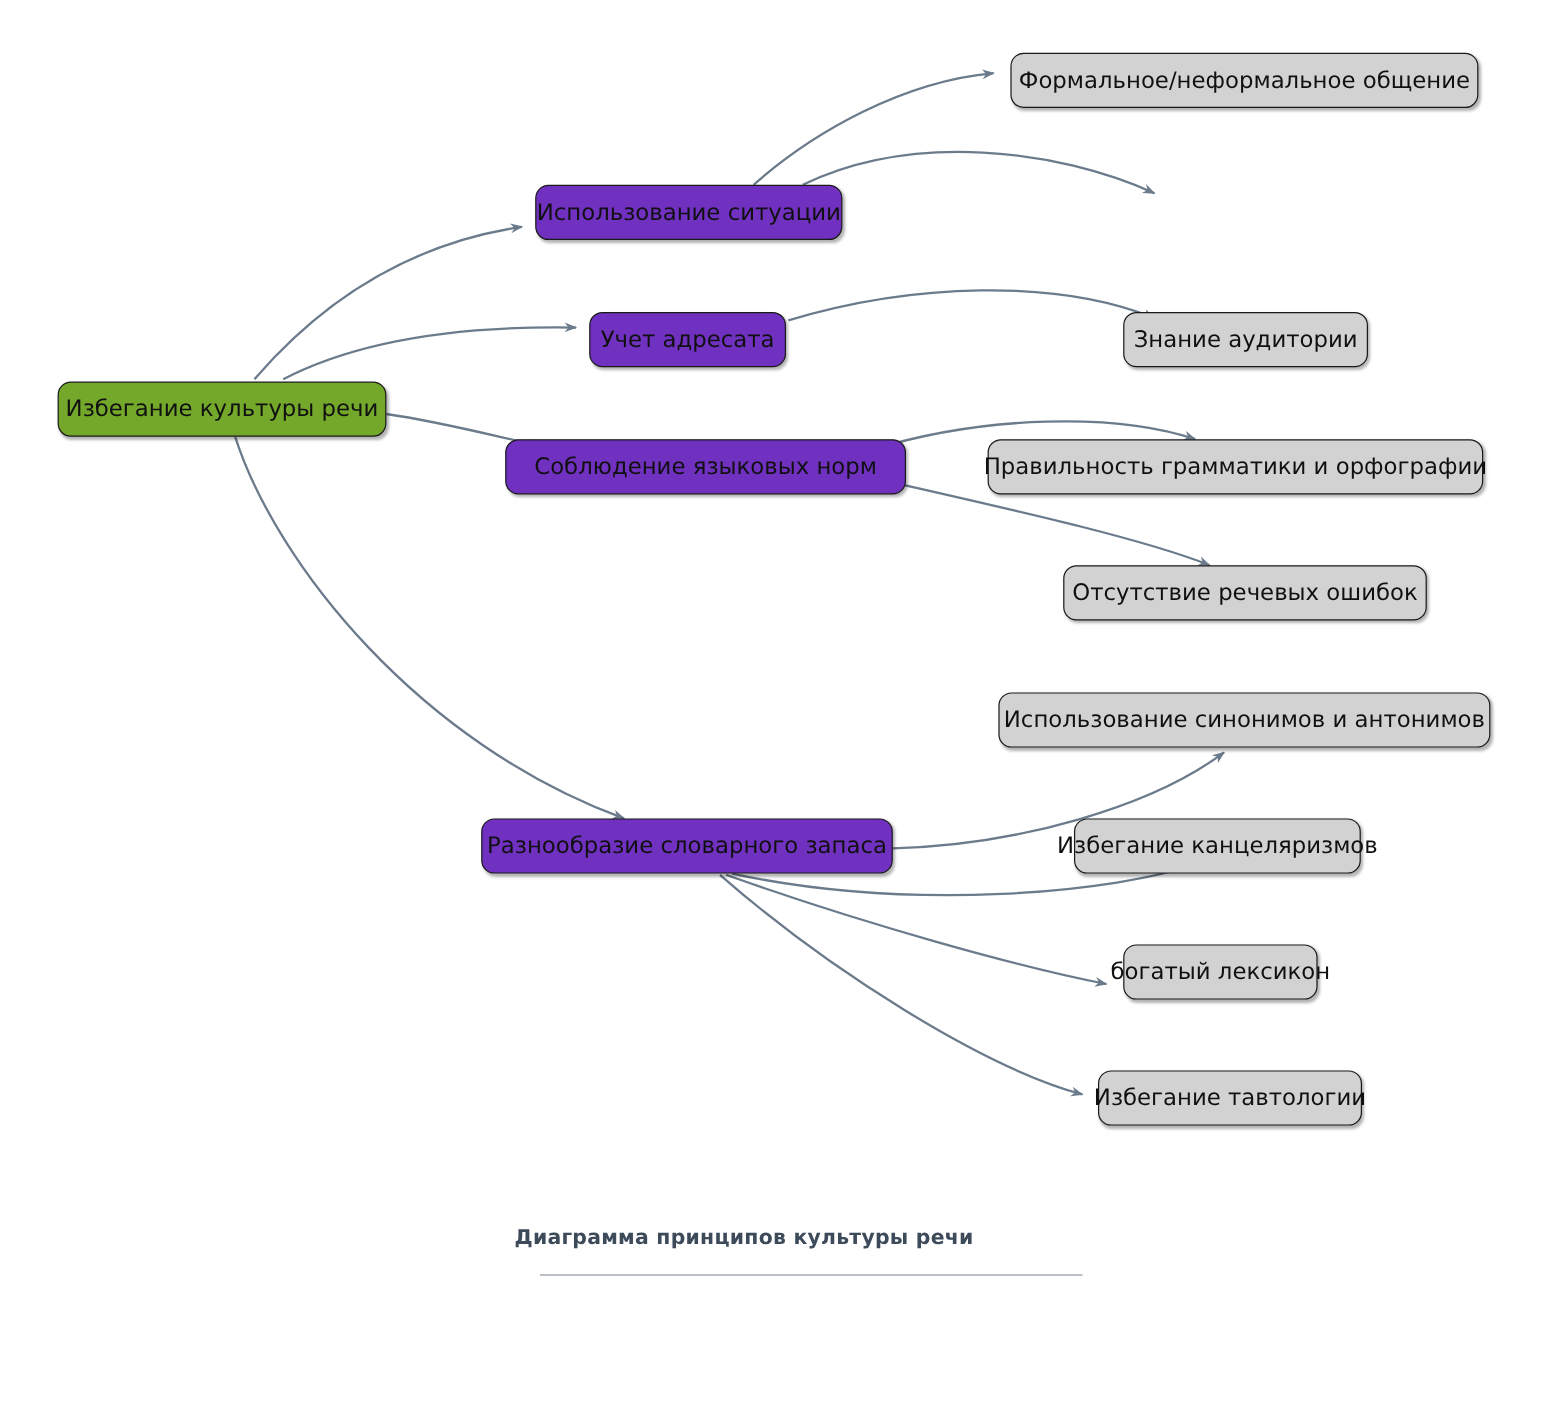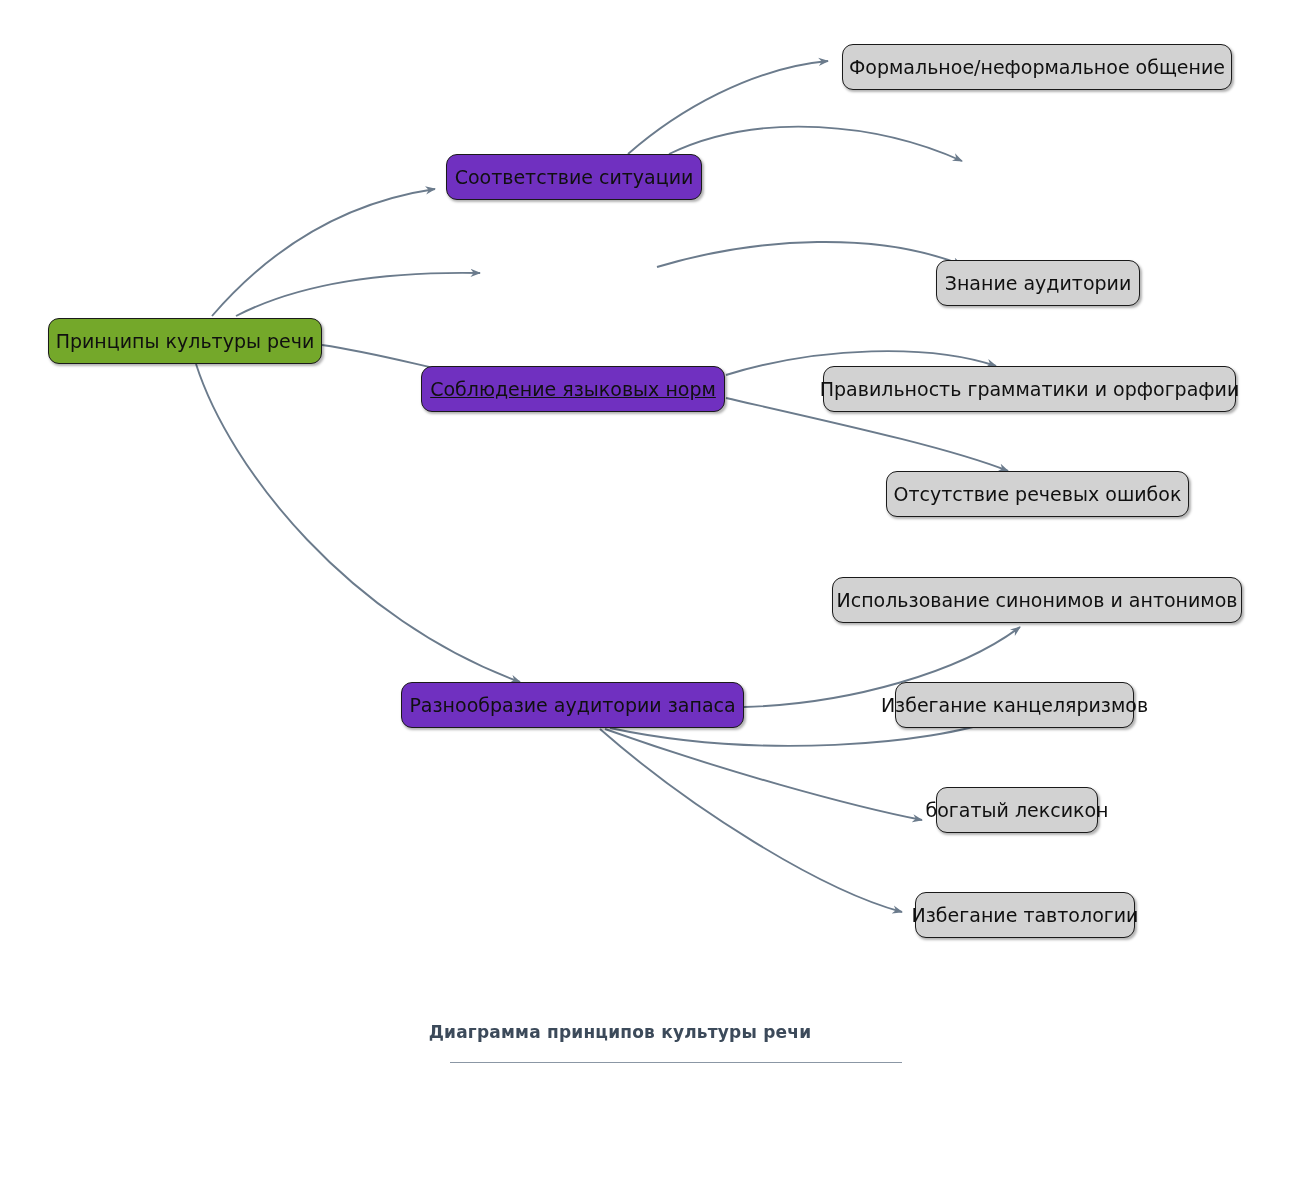--- a/index.html
+++ b/index.html
@@ -117,55 +117,58 @@
 
       <path d="M 610,728 C 760,760 930,744 1000,719"></path>
 
       <path d="M 605,729 C 720,770 850,806 922,820"></path>
 
       <path d="M 600,729 C 690,808 820,890 902,912"></path>
     </g>
   </svg>
 
   <div class="node node-root" style="left:48px; top:318px; width:274px;">
-    <span class="node-label">Принципы культуры речи</span>
+    <span class="node-label">Избегание культуры речи</span>
   </div>
 
   <div class="node node-branch" style="left:446px; top:154px; width:256px;">
-    <span class="node-label">Соответствие ситуации</span>
+    <span class="node-label">Использование ситуации</span>
   </div>
 
   <div class="node node-leaf" style="left:842px; top:44px; width:390px;">
     <span class="node-label">Формальное/неформальное общение</span>
   </div>
 
 
+  <div class="node node-branch" style="left:491px; top:260px; width:164px;">
+    <span class="node-label">Учет адресата</span>
+  </div>
 
   <div class="node node-leaf" style="left:936px; top:260px; width:204px;">
     <span class="node-label">Знание аудитории</span>
   </div>
 
-  <div class="node node-branch" style="left:421px; top:366px; width:304px;text-decoration:underline;">
+  <div class="node node-branch" style="left:421px; top:366px; width:334px;">
     <span class="node-label">Соблюдение языковых норм</span>
   </div>
 
   <div class="node node-leaf" style="left:823px; top:366px; width:413px;">
     <span class="node-label">Правильность грамматики и орфографии</span>
   </div>
 
   <div class="node node-leaf" style="left:886px; top:471px; width:303px;">
     <span class="node-label">Отсутствие речевых ошибок</span>
   </div>
 
   <div class="node node-leaf" style="left:832px; top:577px; width:410px;">
     <span class="node-label">Использование синонимов и антонимов</span>
   </div>
 
   <div class="node node-branch" style="left:401px; top:682px; width:343px;">
-    <span class="node-label">Разнообразие аудитории запаса</span>
+    <span class="node-label">Разнообразие словарного запаса</span>
   </div>
 
   <div class="node node-leaf" style="left:895px; top:682px; width:239px;">
     <span class="node-label">Избегание канцеляризмов</span>
   </div>
 
   <div class="node node-leaf" style="left:936px; top:787px; width:162px;">
     <span class="node-label">богатый лексикон</span>
   </div>
 

